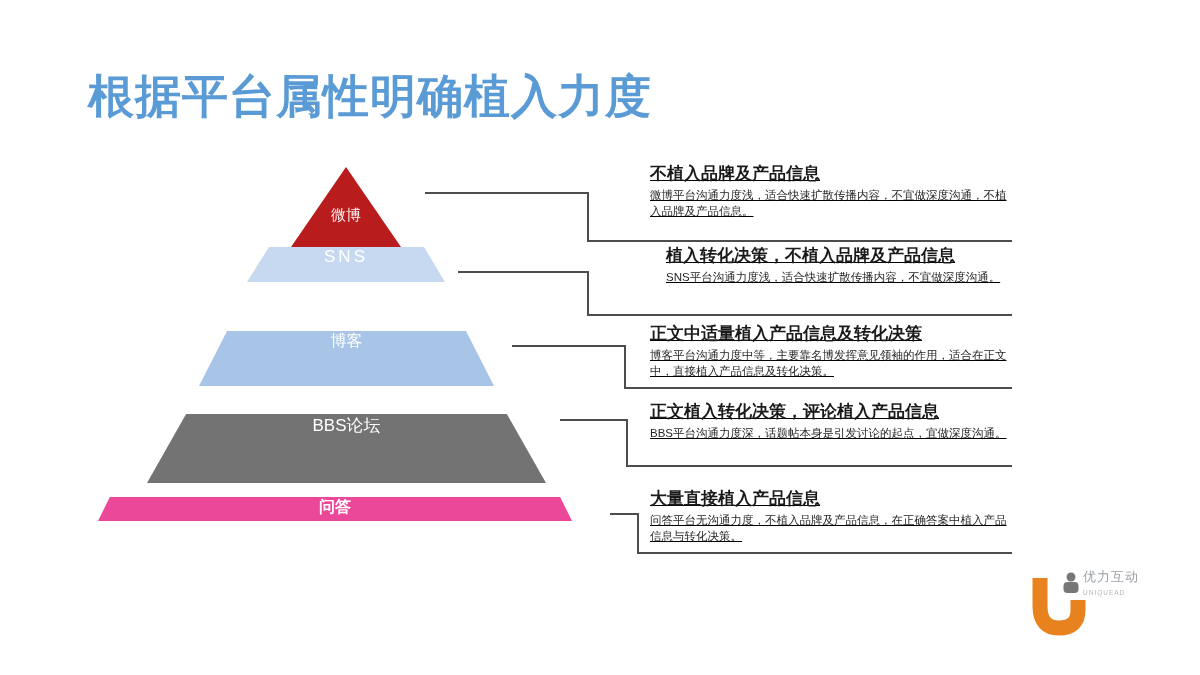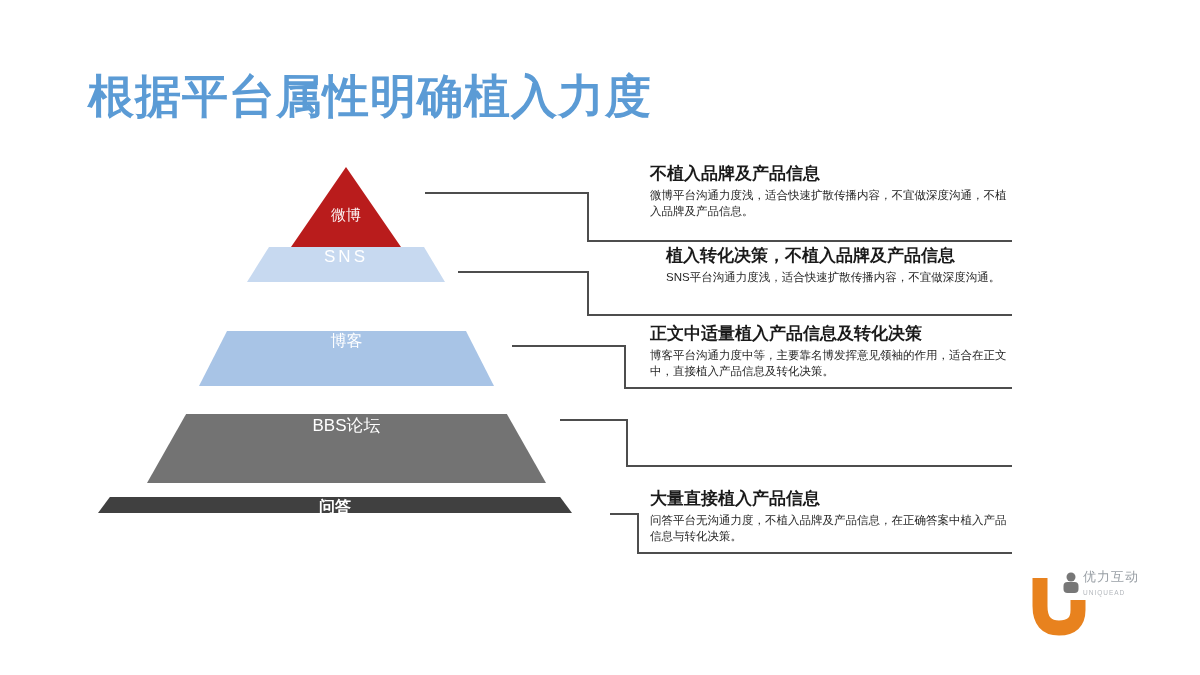--- a/index.html
+++ b/index.html
@@ -53,37 +53,38 @@
     clip-path: polygon(9.5% 0, 90.5% 0, 100% 100%, 0 100%);
   }
   .layer-blog .layer-label { font-size: 16px; }
   .layer-bbs {
     left: 147px; top: 414px; width: 399px; height: 69px;
     background: #737373;
     clip-path: polygon(9.8% 0, 90.2% 0, 100% 100%, 0 100%);
   }
   .layer-bbs .layer-label { font-size: 17px; }
   .layer-qa {
-    left: 98px; top: 497px; width: 474px; height: 16px;
-    background: #404040;
+    left: 98px; top: 497px; width: 474px; height: 24px;
+    background: #ec4899;
     clip-path: polygon(2.5% 0, 97.5% 0, 100% 100%, 0 100%);
   }
   .layer-qa .layer-label { font-size: 16px; font-weight: bold; }
   
   .connectors {
     position: absolute;
     left: 0; top: 0;
     width: 1200px; height: 675px;
     pointer-events: none;
   }
   
   .note {
     position: absolute;
     left: 650px;
     width: 366px;
+    text-decoration: underline;
   }
   .note-title {
     font-size: 17px;
     font-weight: bold;
     color: #1a1a1a;
     line-height: 22px;
     white-space: nowrap;
   }
   .note-body {
     margin-top: 3px;
@@ -159,20 +160,24 @@
     <div class="note-body">微博平台沟通力度浅，适合快速扩散传播内容，不宜做深度沟通，不植入品牌及产品信息。</div>
   </div>
   <div class="note note-2">
     <div class="note-title">植入转化决策，不植入品牌及产品信息</div>
     <div class="note-body">SNS平台沟通力度浅，适合快速扩散传播内容，不宜做深度沟通。</div>
   </div>
   <div class="note note-3">
     <div class="note-title">正文中适量植入产品信息及转化决策</div>
     <div class="note-body">博客平台沟通力度中等，主要靠名博发挥意见领袖的作用，适合在正文中，直接植入产品信息及转化决策。</div>
   </div>
+  <div class="note note-4">
+    <div class="note-title">正文植入转化决策，评论植入产品信息</div>
+    <div class="note-body">BBS平台沟通力度深，话题帖本身是引发讨论的起点，宜做深度沟通。</div>
+  </div>
   <div class="note note-5">
     <div class="note-title">大量直接植入产品信息</div>
     <div class="note-body">问答平台无沟通力度，不植入品牌及产品信息，在正确答案中植入产品信息与转化决策。</div>
   </div>
 
   <div class="logo">
     <svg width="165" height="75" viewBox="0 0 165 75">
       <path d="M12,10 L12,38 Q12,60 31,60 Q50,60 50,42 L50,32" fill="none" stroke="#e8821e" stroke-width="15"></path>
       <circle cx="43" cy="9" r="4.5" fill="#777777"></circle>
       <rect x="35.5" y="14" width="15" height="11" rx="4" fill="#777777"></rect>

